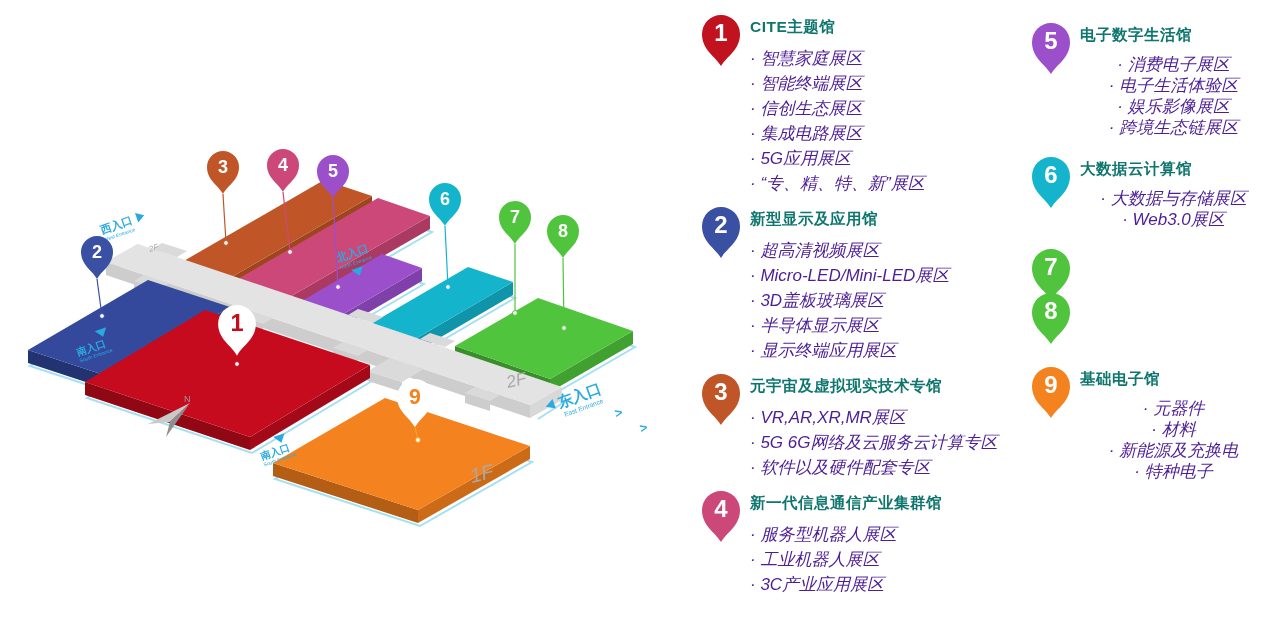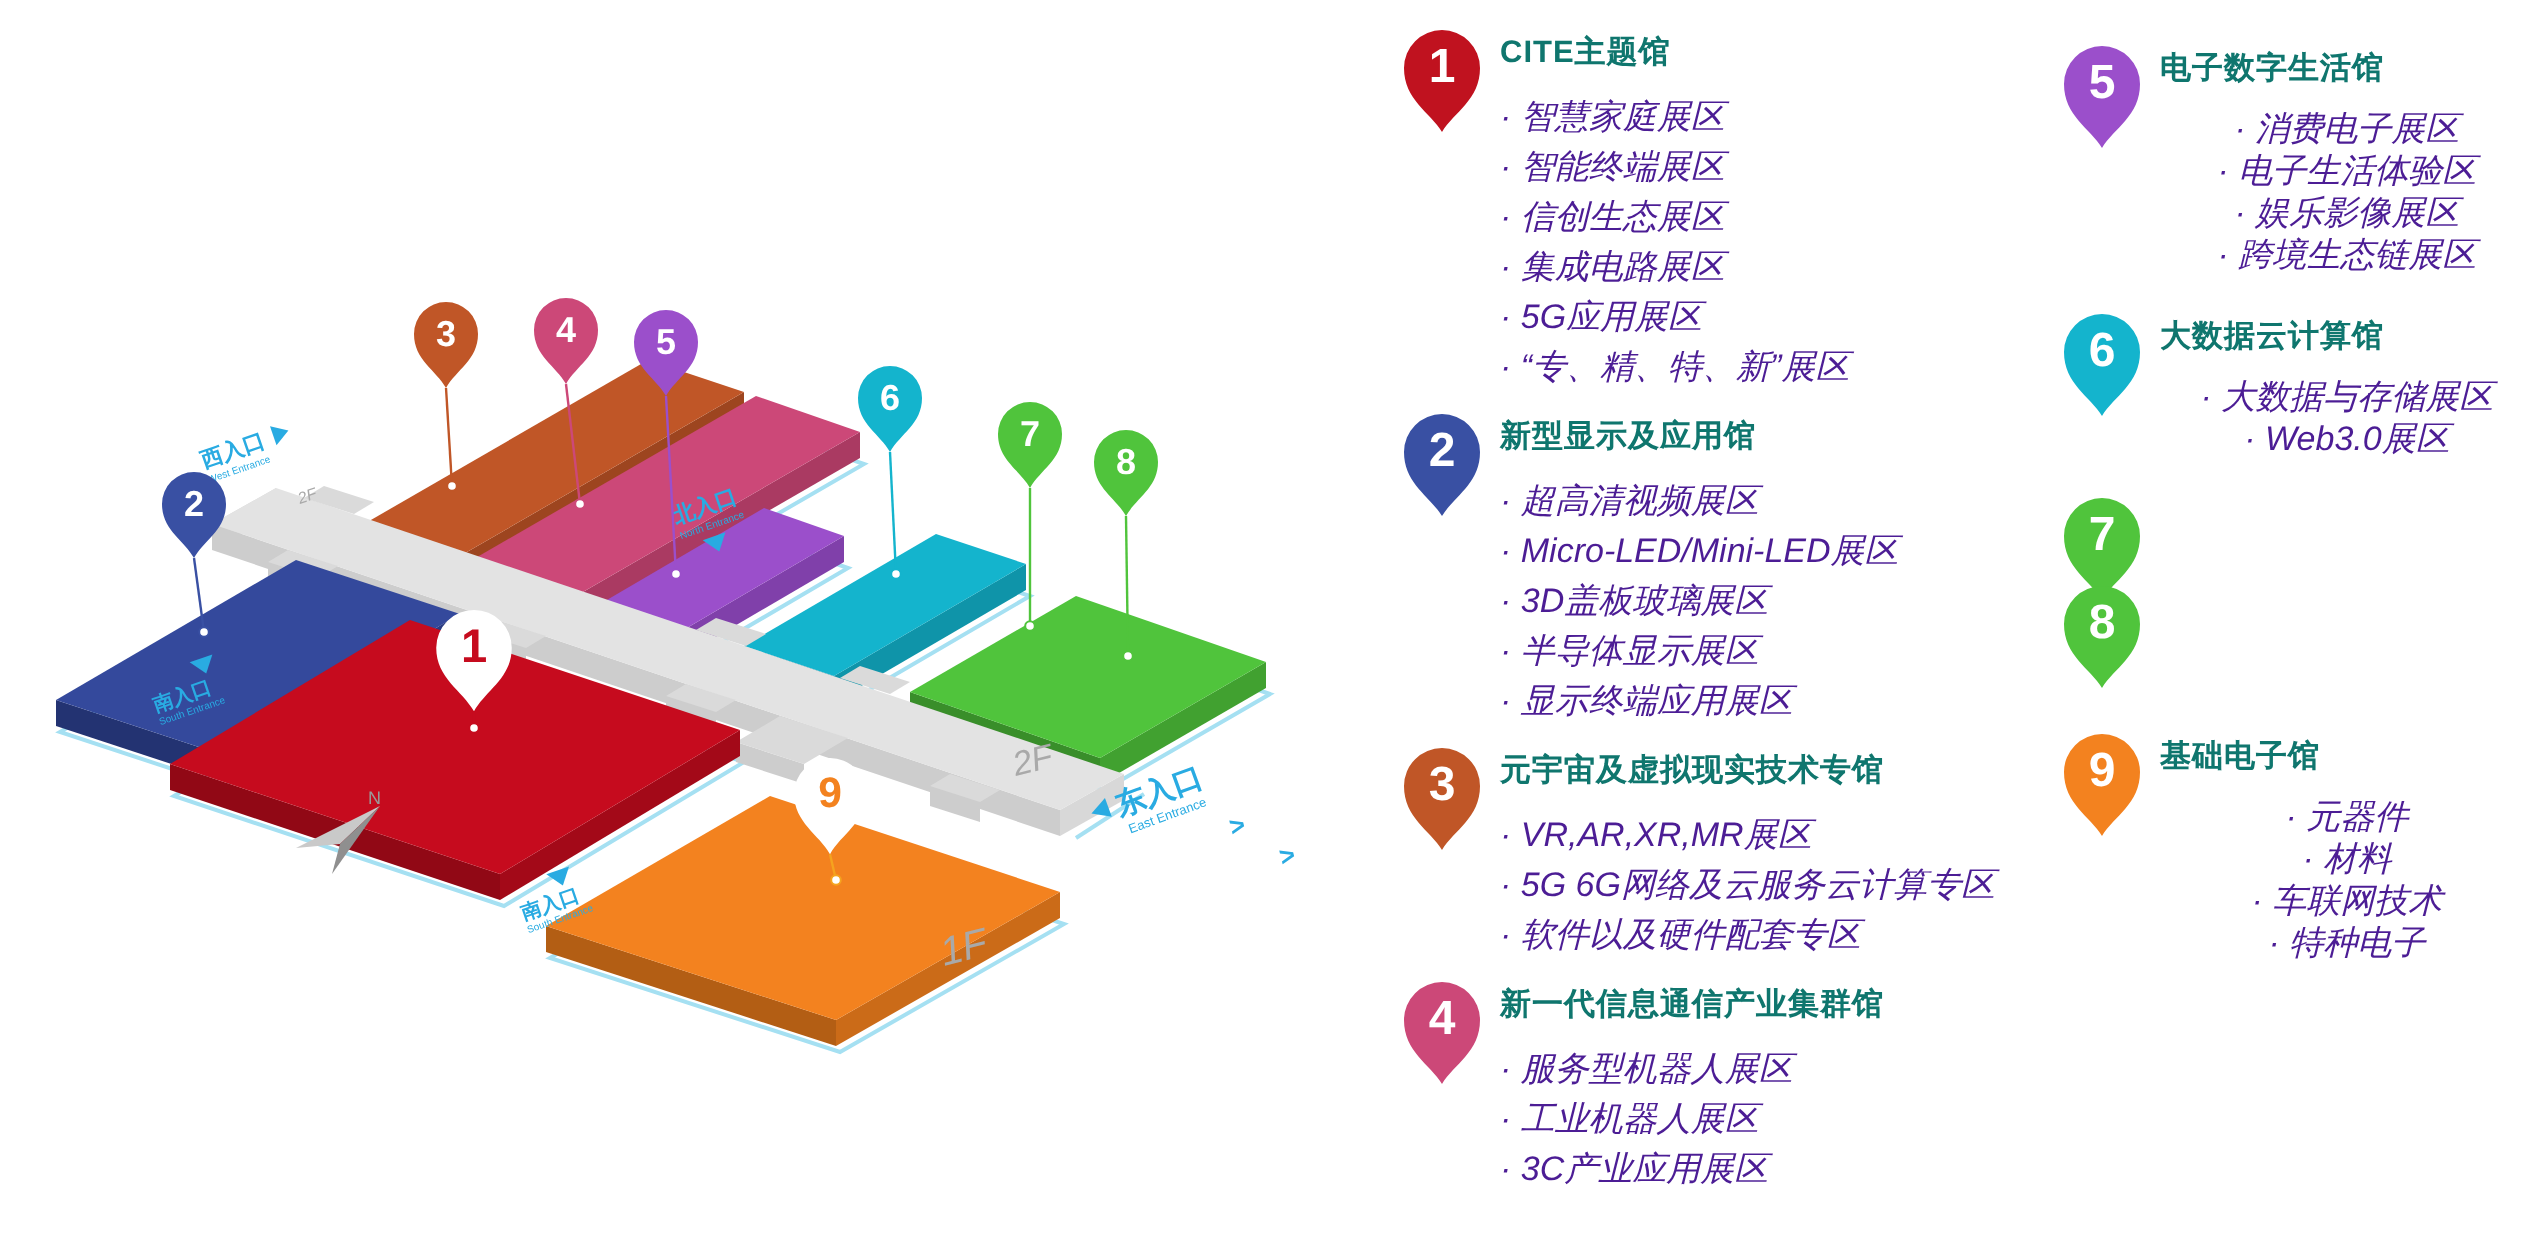--- a/index.html
+++ b/index.html
@@ -332,17 +332,17 @@
       <div class="lg-pins">
         <svg width="46" height="58" viewBox="-23 -24 46 58">
     <path d="M0,30 C-6,20 -19,14 -19,-2 A19,19 0 1 1 19,-2 C19,14 6,20 0,30 Z" fill="#f3821f"></path>
     <text x="0" y="5" text-anchor="middle" font-size="24" font-weight="bold" fill="#ffffff">9</text>
         </svg>
       </div>
       <div class="lg-text">
         <div class="lg-title">基础电子馆</div>
         <div class="lg-item">· 元器件</div>
         <div class="lg-item">· 材料</div>
-        <div class="lg-item">· 车联网技术</div>
+        <div class="lg-item">· 新能源及充换电</div>
         <div class="lg-item">· 特种电子</div>
       </div>
     </div>
   </div>
 
 </body></html>

